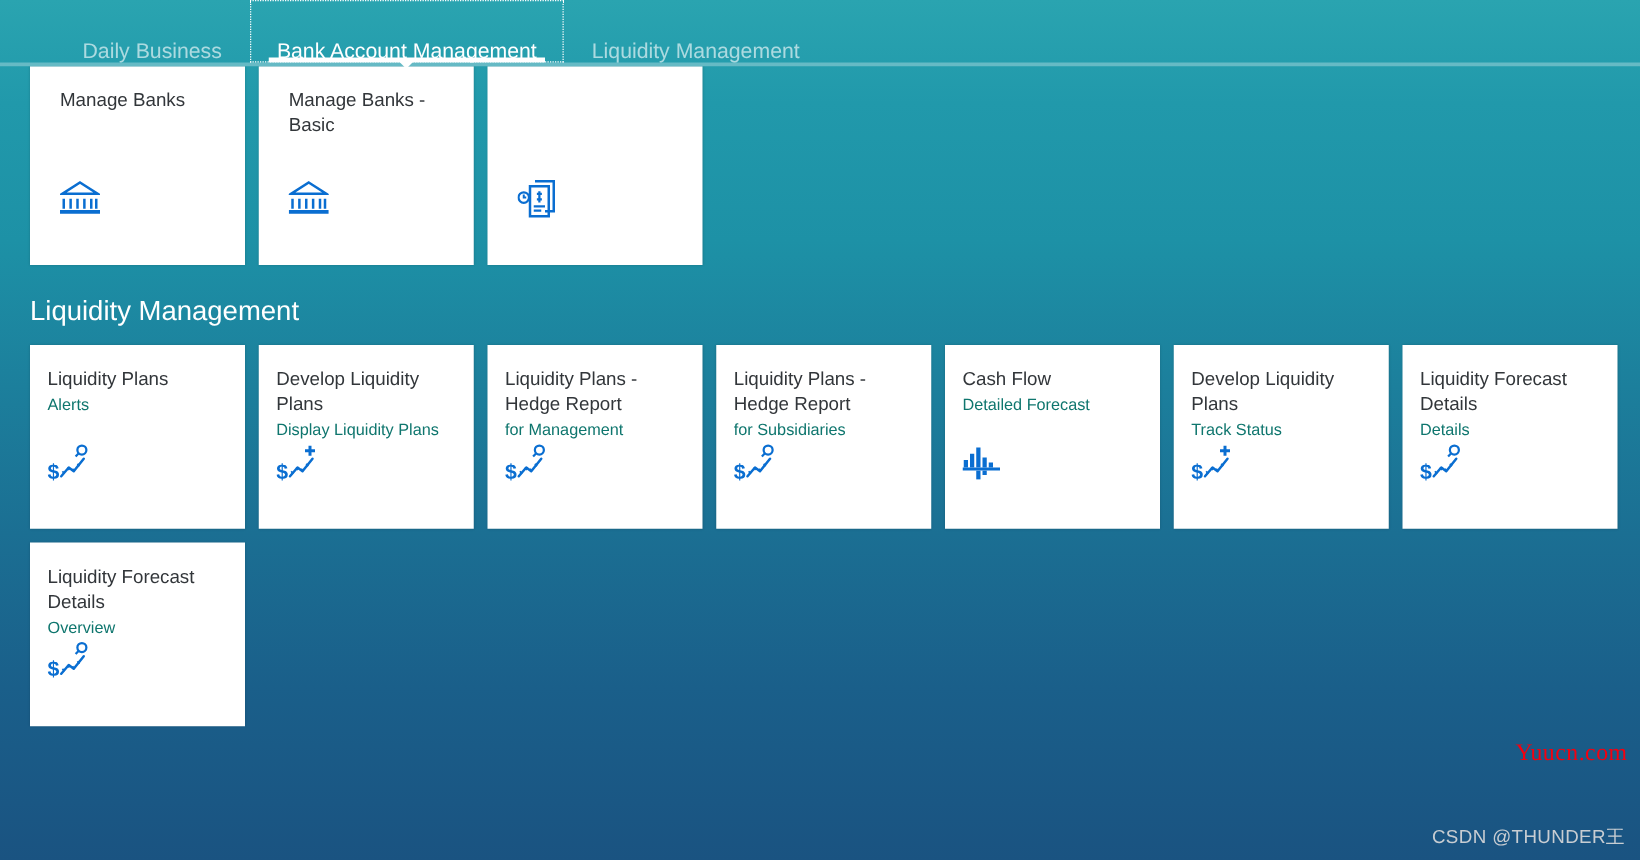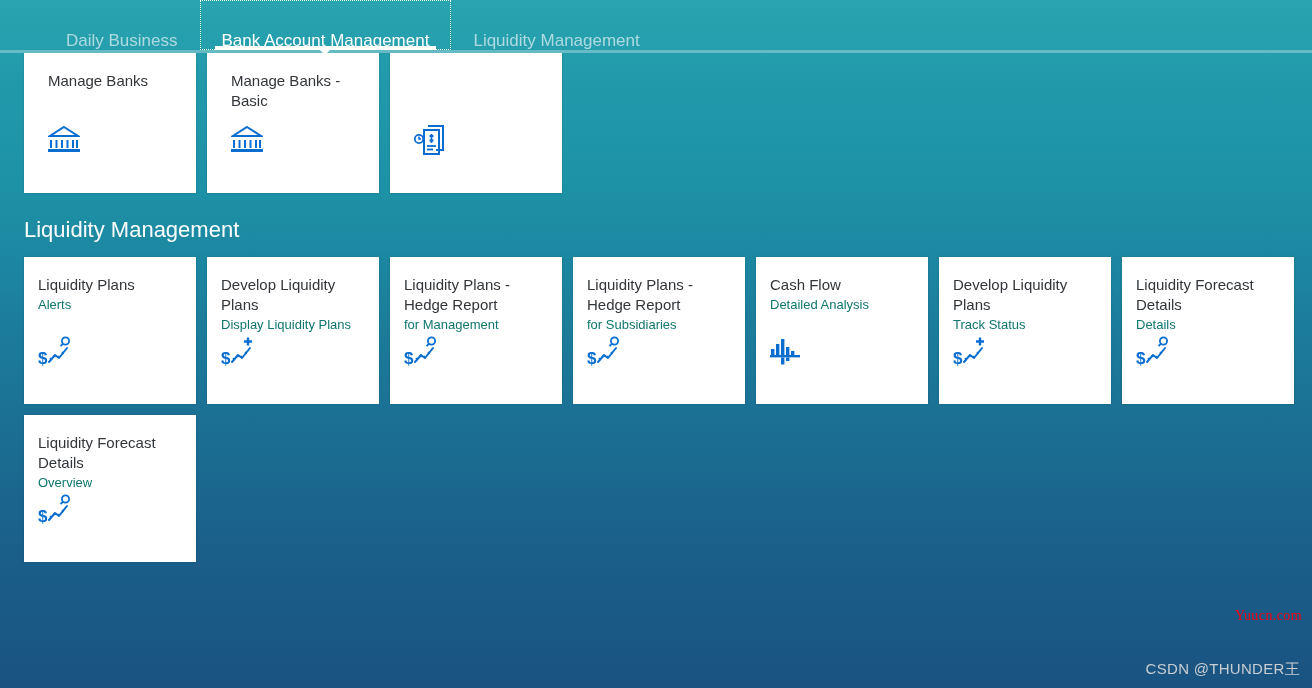--- a/index.html
+++ b/index.html
@@ -114,21 +114,21 @@
     background: #ffffff;
     box-sizing: border-box;
     padding: 18px 16px 14px 14px;
     margin: 0 11px 11px 0;
     position: relative;
     cursor: pointer;
     box-shadow: 0 0 2px rgba(0,0,0,0.18);
     display: flex;
     flex-direction: column;
   }
-  .tile.h1 { height: 140px; padding-left: 24px; }
+  .tile.h1 { height: 159px; padding-left: 24px; }
   .tile.h2 { height: 147px; }
 
   .tile-title {
     font-size: 15px;
     line-height: 20px;
     color: #32363a;
     margin: 0;
     font-weight: normal;
   }
   .tile-sub {
@@ -143,24 +143,24 @@
     color: #0a6ed1;
     height: 34px;
     display: block;
   }
   .tile-icon svg { display: block; }
 
   
   .wm-red {
     position: absolute;
     right: 10px;
-    top: 608px;
+    top: 592px;
     color: #f5000f;
     font-family: "Liberation Serif", serif;
-    font-size: 14px;
+    font-size: 19px;
     letter-spacing: 0.4px;
     z-index: 40;
   }
   .wm-grey {
     position: absolute;
     right: 12px;
     top: 660px;
     color: #c8cdd2;
     font-size: 15px;
     letter-spacing: 0.3px;
@@ -294,21 +294,21 @@
             <path d="M11 26 L17 19 L21 22 L29 12" stroke-width="2" stroke-linecap="round" stroke-linejoin="round"></path>
             <path d="M12 22 l1.5 2 M16 19 l1.5 2 M20 20 l1.5 2 M24 16 l1.5 2" stroke-width="1.4"></path>
             <circle cx="27.5" cy="5" r="3.6" stroke-width="1.8"></circle>
             <line x1="24.8" y1="7.8" x2="22.5" y2="10.2" stroke-width="1.8"></line>
           </svg>
         </div>
       </div>
 
       <div class="tile h2">
         <h3 class="tile-title">Cash Flow</h3>
-        <p class="tile-sub">Detailed Analysis</p>
+        <p class="tile-sub">Detailed Forecast</p>
         <div class="tile-icon">
           <svg width="30" height="31" viewBox="0 0 30 31" fill="#0a6ed1" stroke="none">
             <rect x="1" y="13" width="3.4" height="6"></rect>
             <rect x="6" y="8" width="3.4" height="11"></rect>
             <rect x="11" y="3" width="3.4" height="16"></rect>
             <rect x="16" y="11" width="3.4" height="8"></rect>
             <rect x="21" y="15" width="3.4" height="4"></rect>
             <rect x="0" y="19" width="30" height="2.4"></rect>
             <rect x="11" y="21.5" width="3.4" height="7"></rect>
             <rect x="16" y="21.5" width="3.4" height="3.5"></rect>

